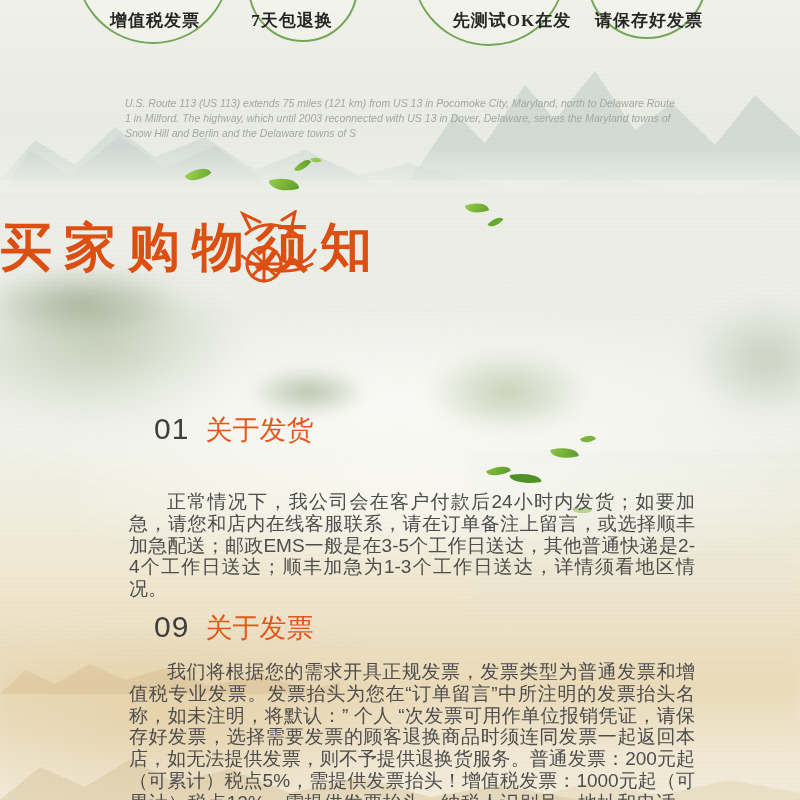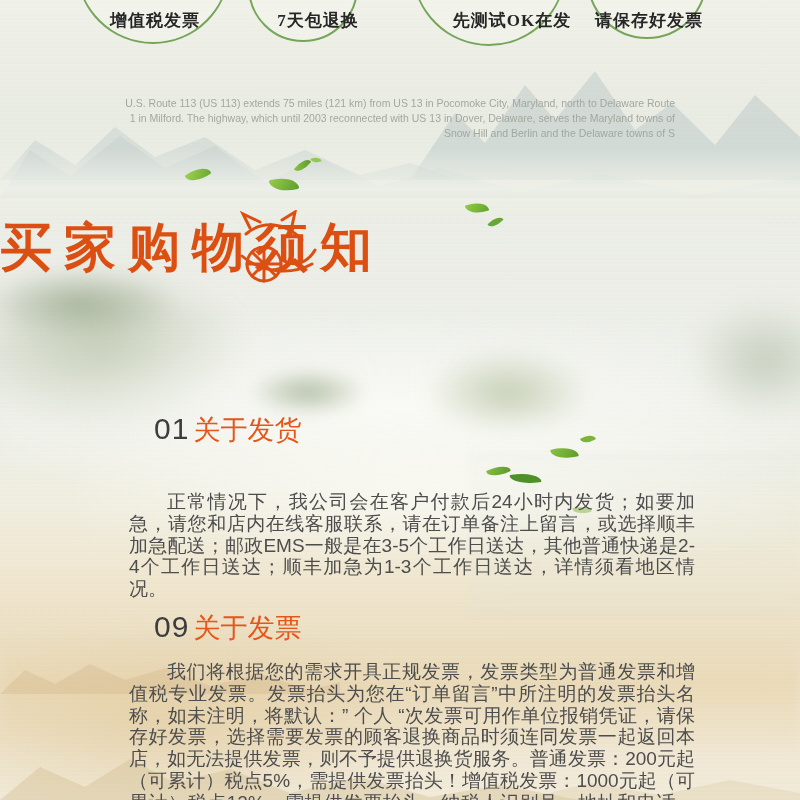--- a/index.html
+++ b/index.html
@@ -64,36 +64,36 @@
     background:rgba(250,250,242,.25);
   }
   .badge-label{
     position:absolute;transform:translateX(-50%);
     font-family:"Liberation Serif", serif;font-weight:bold;
     font-size:17px;color:#262626;letter-spacing:1px;white-space:nowrap;
   }
   
   .intro{
     position:absolute;left:125px;top:96px;width:550px;
-    text-align:right;font-size:10.5px;line-height:15px;color:#a3a89f;
+    text-align:left;font-size:10.5px;line-height:15px;color:#a3a89f;font-style:italic;
   }
   
   .leaf{position:absolute;border-radius:8% 100% 8% 100%;}
   
   .title-wrap{
     position:absolute;left:0;top:218px;width:800px;text-align:left;
     font-family:"Liberation Serif", serif;font-weight:bold;
     font-size:52px;line-height:60px;letter-spacing:12px;color:#dc4f12;
     white-space:nowrap;
   }
   .title-doodle{position:absolute;left:238px;top:210px;}
   
   .sec-heading{position:absolute;left:134px;white-space:nowrap;}
   .sec-num{font-size:30px;color:#3d3d3d;letter-spacing:1px;margin-left:20px;}
-  .sec-title{font-size:27px;color:#e4561a;margin-left:4px;font-weight:500;}
+  .sec-title{font-size:27px;color:#e4561a;margin-left:16px;font-weight:500;}
   .sec-body{
     position:absolute;left:124px;width:566px;
     font-size:19px;line-height:21.8px;color:#4d4d4d;
     text-align:justify;text-indent:2em;margin:5px;
   }
   .h-01{top:412px;}
   .p-01{top:486px;}
   .h-02{top:610px;}
   .p-02{top:656px;}
 </style>
@@ -129,21 +129,21 @@
 <svg class="mtn" style="top:745px" width="800" height="55">
   <path d="M0,55 L40,22 L85,42 L130,14 L175,38 L230,24 L290,48 L360,32 L430,52 L500,40 L580,55 Z" fill="#d2bd92" opacity="0.4"></path>
   <path d="M520,55 L590,38 L660,50 L730,35 L800,48 L800,55 Z" fill="#d8c69e" opacity="0.3"></path>
 </svg>
 
 <div class="badge-circle" style="left:76px;top:-110px;width:150px;height:150px"></div>
 <div class="badge-circle" style="left:248px;top:-68px;width:106px;height:106px"></div>
 <div class="badge-circle" style="left:412px;top:-108px;width:150px;height:150px"></div>
 <div class="badge-circle" style="left:587px;top:-81px;width:116px;height:116px"></div>
 <div class="badge-label" style="left:155px;top:9px">增值税发票</div>
-<div class="badge-label" style="left:318px;top:9px">7天包退换</div>
+<div class="badge-label" style="left:292px;top:9px">7天包退换</div>
 <div class="badge-label" style="left:512px;top:9px">先测试OK在发</div>
 <div class="badge-label" style="left:649px;top:9px">请保存好发票</div>
 
 <div class="intro">U.S. Route 113 (US 113) extends 75 miles (121 km) from US 13 in Pocomoke City, Maryland, north to Delaware Route 1 in Milford. The highway, which until 2003 reconnected with US 13 in Dover, Delaware, serves the Maryland towns of Snow Hill and Berlin and the Delaware towns of S</div>
 
 <div class="leaf" style="left:186px;top:168px;width:24px;height:13px;transform:rotate(-35deg);background:linear-gradient(135deg,#9ed24f,#6aa832)"></div>
 <div class="leaf" style="left:270px;top:177px;width:28px;height:15px;transform:rotate(-14deg);background:linear-gradient(135deg,#95cc48,#5f9e2d)"></div>
 <div class="leaf" style="left:294px;top:161px;width:17px;height:9px;transform:rotate(-52deg);background:linear-gradient(135deg,#8cc341,#5c9c2c)"></div>
 <div class="leaf" style="left:311px;top:157px;width:10px;height:6px;transform:rotate(-20deg);background:#8fca4a"></div>
 <div class="leaf" style="left:466px;top:202px;width:22px;height:12px;transform:rotate(-18deg);background:linear-gradient(135deg,#94cb47,#63a330)"></div>

